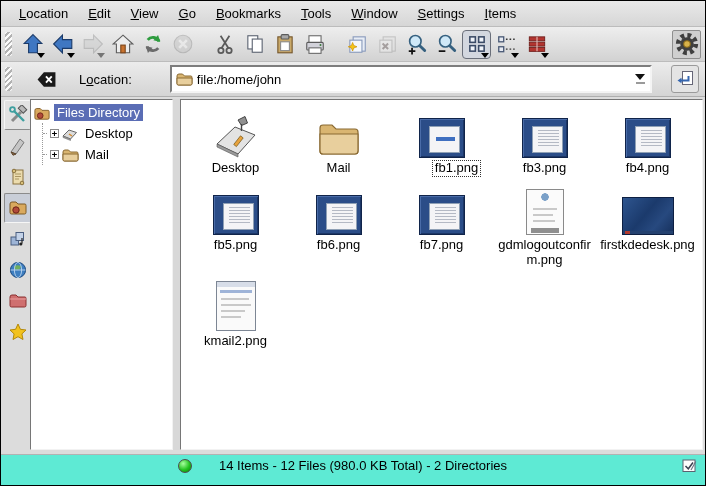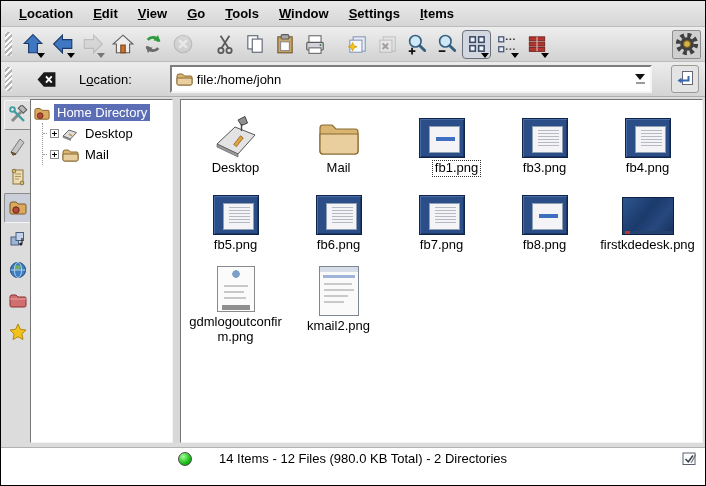--- a/index.html
+++ b/index.html
@@ -5,21 +5,21 @@
   html,body{margin:0;padding:0;background:#9a9a9a;}
   .win{
     width:706px;height:486px;box-sizing:border-box;border:1px solid #000;
     background:#dcdcdc;display:flex;flex-direction:column;
     font-family:"Liberation Sans","DejaVu Sans",sans-serif;font-size:13px;color:#000;
     position:relative;overflow:hidden;
   }
   
   .menubar{height:25px;display:flex;align-items:center;padding-left:8px;
     background:linear-gradient(#e9e9e9,#d6d6d6);border-bottom:1px solid #bcbcbc;flex:0 0 auto;}
-  .menu-item{display:inline-block;padding:0 10px;line-height:24px;cursor:default;font-weight:bold;}
+  .menu-item{display:inline-block;padding:0 10px;line-height:24px;cursor:default;}
   .menu-item::first-letter{text-decoration:underline;}
   
   .tbar{height:32px;display:flex;align-items:center;gap:1px;padding:1px 4px 1px 2px;
     background:linear-gradient(#eeeeee,#d2d2d2);border-bottom:1px solid #bcbcbc;flex:0 0 auto;}
   .grip{width:7px;height:24px;margin:0 5px 0 2px;border-radius:2px;
     background:repeating-linear-gradient(135deg,#fafafa 0 2px,#b2b2b2 2px 4px);flex:0 0 auto;}
   .tbtn{position:relative;width:27px;height:27px;display:flex;align-items:center;justify-content:center;flex:0 0 auto;border:1px solid transparent;border-radius:4px;}
   .tbtn.disabled{opacity:.45;filter:grayscale(.9);}
   .tbtn.pressed{border:1px solid #6a6f7a;background:#d3d7df;}
   .hasdd::after{content:"";position:absolute;right:1px;bottom:0;width:0;height:0;
@@ -103,37 +103,38 @@
       linear-gradient(#9fb4d8,#9fb4d8),
       linear-gradient(#c9c9c9,#c9c9c9),
       linear-gradient(#c9c9c9,#c9c9c9),
       linear-gradient(#c9c9c9,#c9c9c9),
       linear-gradient(#c9c9c9,#c9c9c9);
     background-repeat:no-repeat;
     background-size:100% 5px,32px 3px,28px 2px,30px 2px,24px 2px,20px 2px;
     background-position:0 0,3px 8px,4px 16px,4px 22px,4px 28px,4px 34px;}
   
   .statusbar{height:21px;flex:0 0 auto;display:flex;align-items:center;
-    border-top:1px solid #b2b2b2;background:#ffffff;padding:0 8px 16px 177px;}
+    border-top:1px solid #b2b2b2;background:#5eead4;padding:0 8px 9px 177px;}
   .led{width:12px;height:12px;border-radius:50%;border:1px solid #4c4c4c;flex:0 0 auto;
     background:radial-gradient(circle at 35% 30%,#a6ff9e,#22c31f 55%,#077a07);}
   .sb-text{margin-left:27px;white-space:nowrap;}
   .sb-flag{margin-left:auto;display:flex;}
   .ico{display:flex;align-items:center;justify-content:center;}
 </style>
 </head>
 <body>
 
 <div class="win">
 
   <div class="menubar">
     <span class="menu-item">Location</span>
     <span class="menu-item">Edit</span>
     <span class="menu-item">View</span>
     <span class="menu-item">Go</span>
+    <span class="menu-item">Bookmarks</span>
     <span class="menu-item">Tools</span>
     <span class="menu-item">Window</span>
     <span class="menu-item">Settings</span>
     <span class="menu-item">Items</span>
   </div>
 
   <div class="tbar">
     <span class="grip"></span>
 
     <span class="tbtn hasdd">
@@ -425,21 +426,21 @@
     </div>
 
     <div class="panel treepanel">
       <div class="trow">
         <span class="tico">
           <svg width="18" height="16" viewBox="0 0 20 18">
               <path d="M2 6 Q2 4 4 4 H8 L10 6 H17 Q18 6 18 7.5 V14.5 Q18 16 16.5 16 H3.5 Q2 16 2 14.5 Z" fill="#d9a95e" stroke="#7d5a26"></path>
               <circle cx="8" cy="12" r="3.2" fill="#b14a3a" stroke="#6e2418"></circle>
             </svg>
           </span>
-        <span class="tlabel sel">Home Directory</span>
+        <span class="tlabel sel">Files Directory</span>
       </div>
       <div class="kids">
         <div class="trow">
           <span class="exp">+</span>
           <span class="tico">
             <svg width="17" height="15" viewBox="0 0 17 15">
                 <polygon points="1,10 7,4 14.5,6.5 8.5,13" fill="#dcdcdc" stroke="#666"></polygon>
                 <polygon points="1,10 8.5,13 8.5,14.5 1,11.5" fill="#9a9a9a" stroke="#666" stroke-width=".5"></polygon>
                 <line x1="7" y1="8" x2="10" y2="10" stroke="#d08a30" stroke-width="1.5"></line>
               </svg>
@@ -527,39 +528,33 @@
           <span class="flabel">fb6.png</span>
         </div>
 
         <div class="fitem">
           <span class="icb">
               <span class="thumb text"></span>
             </span>
           <span class="flabel">fb7.png</span>
         </div>
 
-        <div class="fitem">
-          <span class="icb">
-              <span class="thumb logo"></span>
-            </span>
-          <span class="flabel">fb8.png</span>
+
+        <div class="fitem">
+          <span class="icb">
+              <span class="dlg"></span>
+            </span>
+          <span class="flabel">gdmlogoutconfirm.png</span>
         </div>
 
         <div class="fitem">
           <span class="icb">
               <span class="desk"></span>
             </span>
           <span class="flabel">firstkdedesk.png</span>
-        </div>
-
-        <div class="fitem">
-          <span class="icb">
-              <span class="dlg"></span>
-            </span>
-          <span class="flabel">gdmlogoutconfirm.png</span>
         </div>
 
 
         <div class="fitem">
           <span class="icb" style="height:54px;">
               <span class="mailwin2"></span>
             </span>
           <span class="flabel">kmail2.png</span>
         </div>
 

